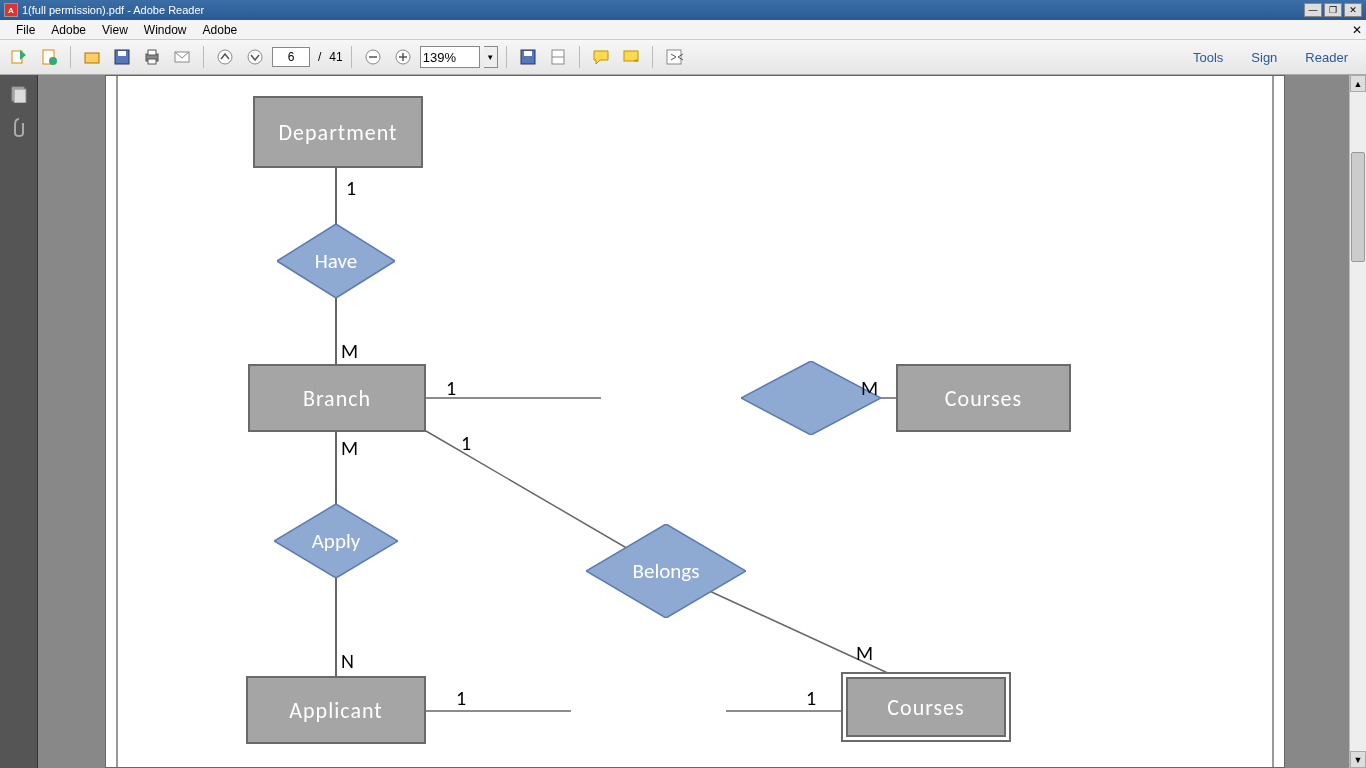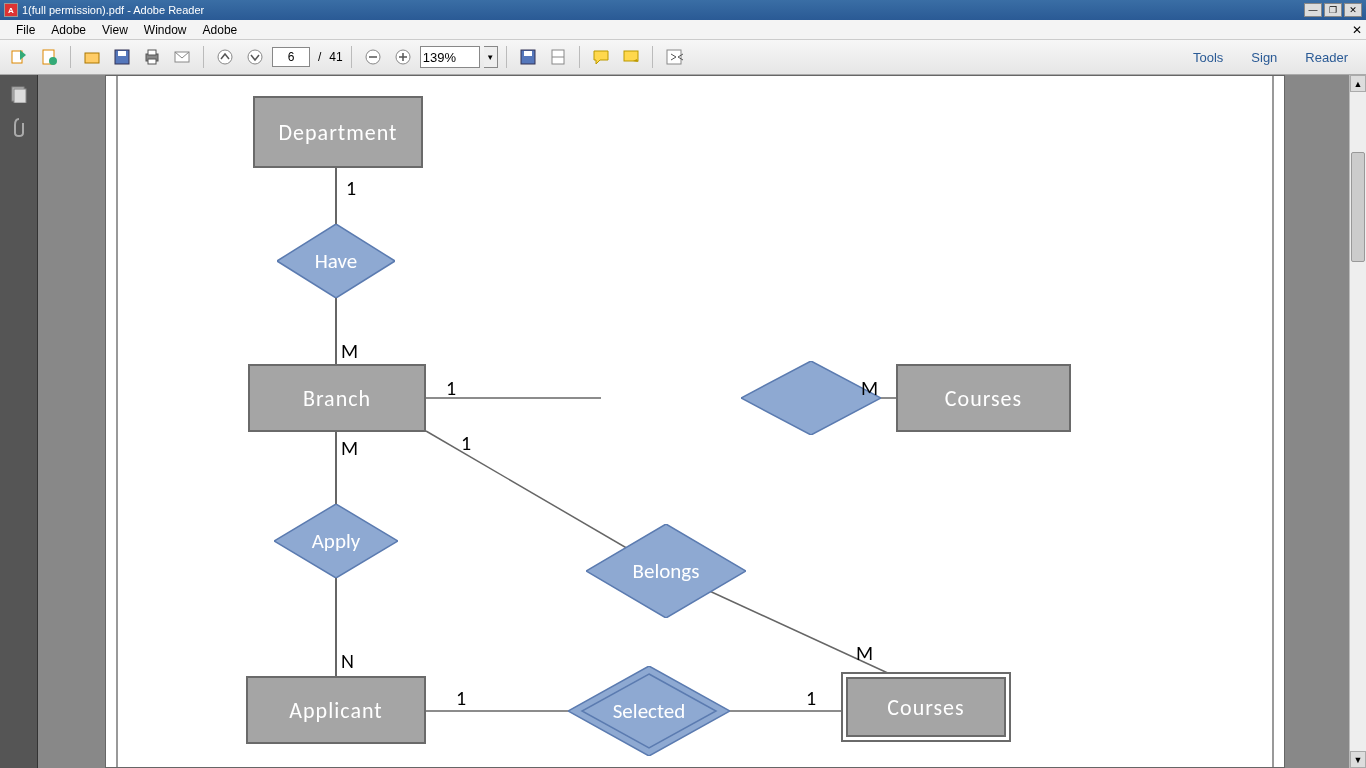--- a/index.html
+++ b/index.html
@@ -256,27 +256,20 @@
       <svg width="124" height="74" style="position:absolute">
           <polygon points="62,0 124,37 62,74 0,37" fill="#8ea9d2" stroke="#5b7bb0" stroke-width="1.5"></polygon>
         </svg>
       <div class="rtext">Apply</div>
     </div>
     <div class="rel" style="left:480px; top:448px; width:160px; height:94px;">
       <svg width="160" height="94" style="position:absolute">
           <polygon points="80,0 160,47 80,94 0,47" fill="#8ea9d2" stroke="#5b7bb0" stroke-width="1.5"></polygon>
         </svg>
       <div class="rtext">Belongs</div>
-    </div>
-    <div class="rel weak" style="left:462px; top:590px; width:162px; height:90px;">
-      <svg width="162" height="90" style="position:absolute">
-          <polygon points="81,0 162,45 81,90 0,45" fill="#8ea9d2" stroke="#5b7bb0" stroke-width="1.5"></polygon>
-          <polygon points="81,8 148,45 81,82 14,45" fill="none" stroke="#5b7bb0" stroke-width="1.5"></polygon>
-        </svg>
-      <div class="rtext">Selected</div>
     </div>
 
     <div class="card" style="left:240px; top:100px;">1</div>
     <div class="card" style="left:235px; top:263px;">M</div>
     <div class="card" style="left:340px; top:300px;">1</div>
     <div class="card" style="left:755px; top:300px;">M</div>
     <div class="card" style="left:235px; top:360px;">M</div>
     <div class="card" style="left:235px; top:573px;">N</div>
     <div class="card" style="left:355px; top:355px;">1</div>
     <div class="card" style="left:750px; top:565px;">M</div>

